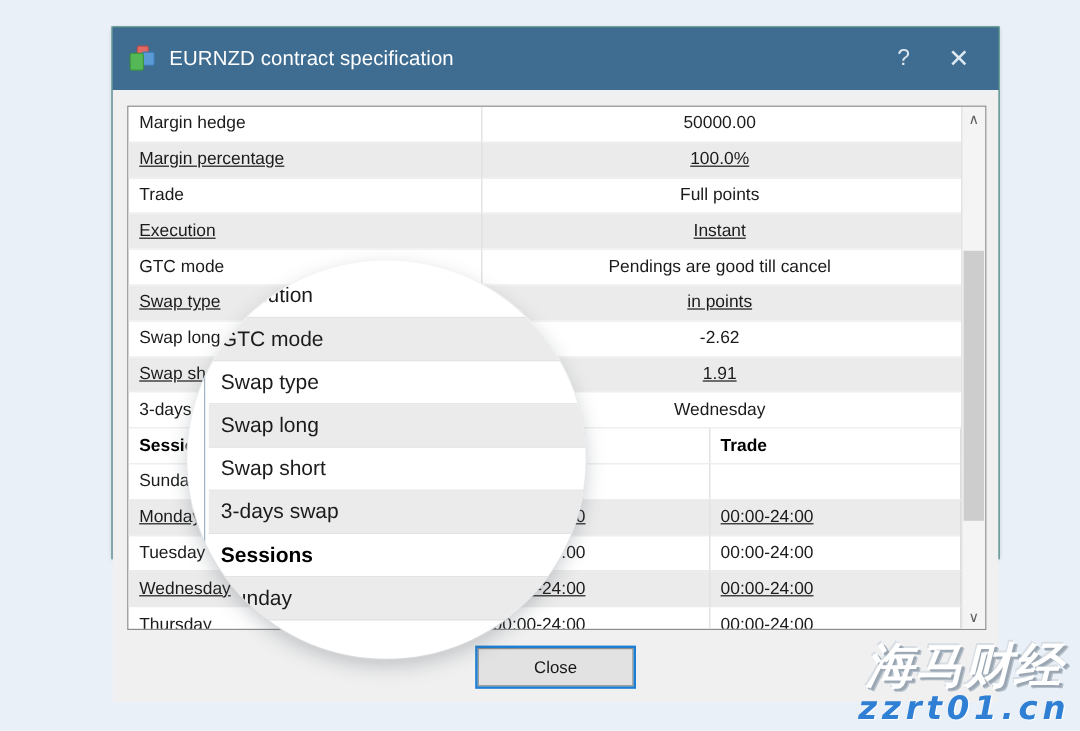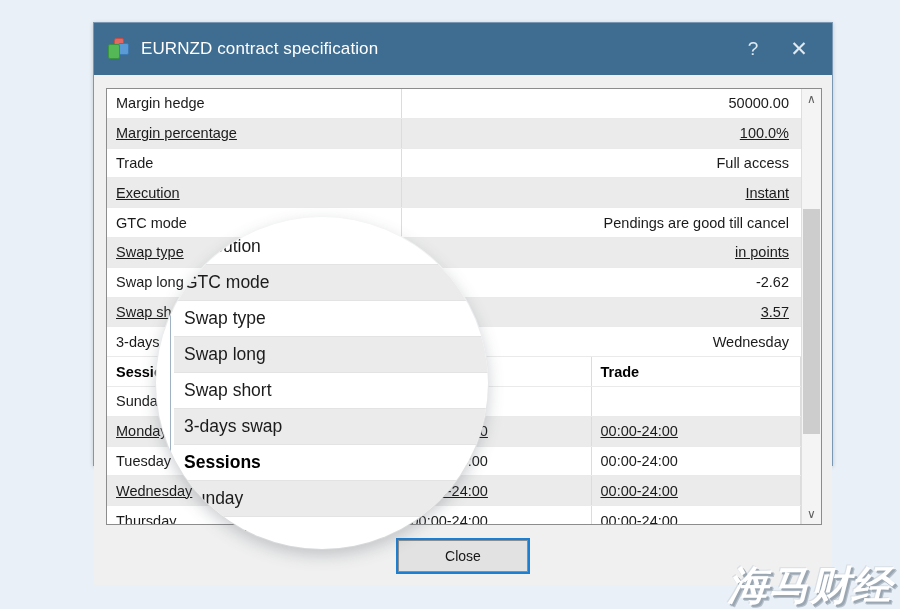--- a/index.html
+++ b/index.html
@@ -126,21 +126,21 @@
   table.spec td {
     height: 28.8px;
     padding: 0 9px;
     border-bottom: 1px solid #eaeaea;
     white-space: nowrap;
     overflow: hidden;
     vertical-align: middle;
   }
   table.spec tr.alt td { background: #ebebeb; text-decoration: underline; }
   table.spec td.name { border-right: 1px solid #dcdcdc; }
-  table.spec td.val  { text-align: right; padding-right: 12px; }
+  table.spec td.val  { text-align: center; padding-right: 12px; }
   table.spec td.q, table.spec td.t { border-right: 1px solid #dcdcdc; }
   table.spec tr.hdr td { font-weight: bold; color: #000; }
 
   
   #vscroll {
     width: 20px;
     flex: 0 0 20px;
     background: #f4f4f4;
     border-left: 1px solid #dedede;
     position: relative;
@@ -303,41 +303,41 @@
               <tr>
                 <td class="name">Margin hedge</td>
                 <td class="val">50000.00</td>
               </tr>
               <tr class="alt">
                 <td class="name">Margin percentage</td>
                 <td class="val">100.0%</td>
               </tr>
               <tr>
                 <td class="name">Trade</td>
-                <td class="val">Full access</td>
+                <td class="val">Full points</td>
               </tr>
               <tr class="alt">
                 <td class="name">Execution</td>
                 <td class="val">Instant</td>
               </tr>
               <tr>
                 <td class="name">GTC mode</td>
                 <td class="val">Pendings are good till cancel</td>
               </tr>
               <tr class="alt">
                 <td class="name">Swap type</td>
                 <td class="val">in points</td>
               </tr>
               <tr>
                 <td class="name">Swap long</td>
                 <td class="val">-2.62</td>
               </tr>
               <tr class="alt">
                 <td class="name">Swap short</td>
-                <td class="val">3.57</td>
+                <td class="val">1.91</td>
               </tr>
               <tr>
                 <td class="name">3-days swap</td>
                 <td class="val">Wednesday</td>
               </tr>
             </tbody>
         </table>
         <table class="spec">
           <colgroup>
             <col class="c-name">
@@ -425,13 +425,14 @@
         </table>
         <div id="lens-leftrule"></div>
       </div>
     </div>
 
   </div>
 </div>
 
 <div id="watermark">
   <div id="wm-cn">海马财经</div>
+  <div id="wm-url">zzrt01.cn</div>
 </div>
 
 </body></html>

